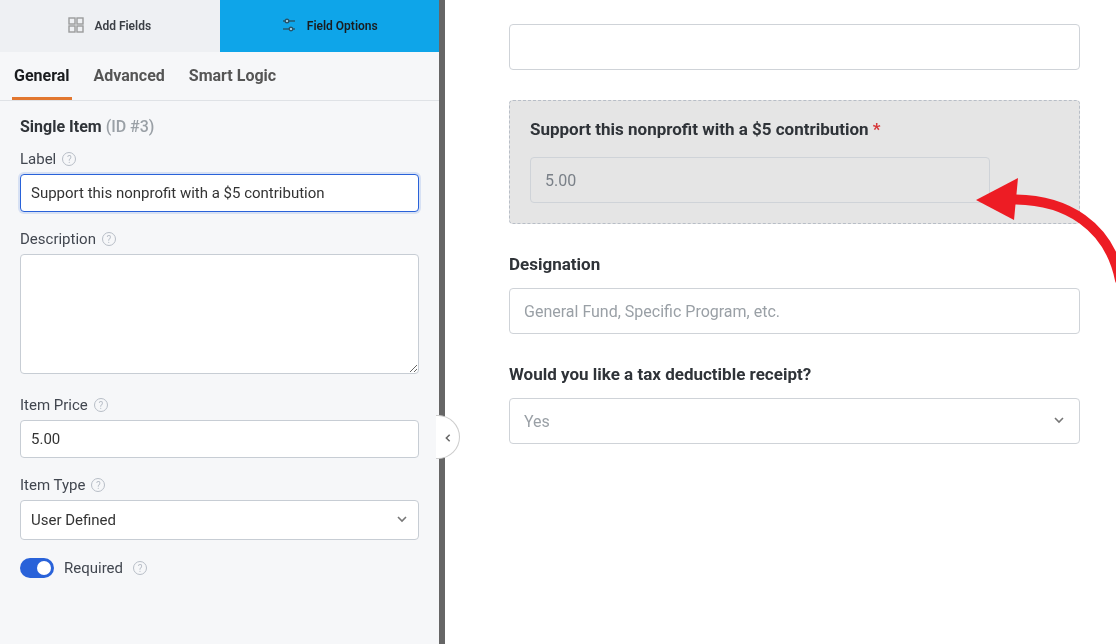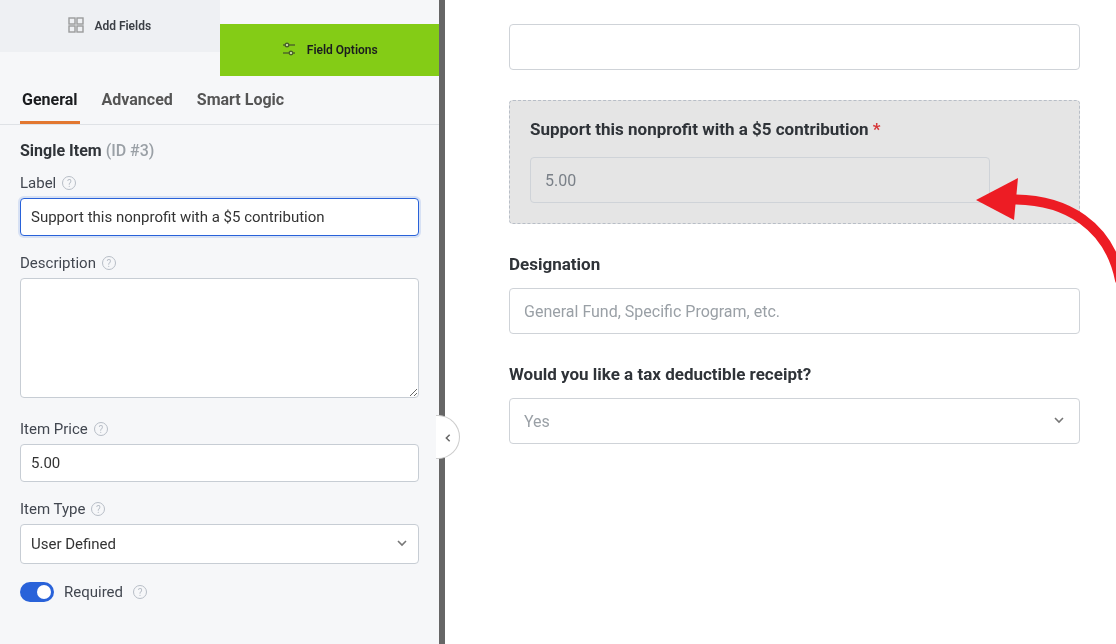--- a/index.html
+++ b/index.html
@@ -23,26 +23,26 @@
     display: flex;
     align-items: center;
     justify-content: center;
     gap: 10px;
     font-size: 12px;
     font-weight: 600;
     color: #3a3e44;
     background: #eef0f3;
     cursor: pointer;
   }
-  .top-tab.active { background: #84cc16; color: #1a1c1f; margin-top: 24px; }
+  .top-tab.active { background: #0ea5e9; color: #1a1c1f; }
   .top-tab svg { width: 16px; height: 16px; opacity: .7; }
 
   .sub-tabs {
     display: flex;
-    padding: 0 20px;
+    padding: 0 12px;
     border-bottom: 1px solid #dfe2e6;
     gap: 20px;
   }
   .sub-tab {
     padding: 14px 2px 12px 2px;
     font-size: 16px;
     color: #555;
     cursor: pointer;
     border-bottom: 3px solid transparent;
     font-weight: 700;

